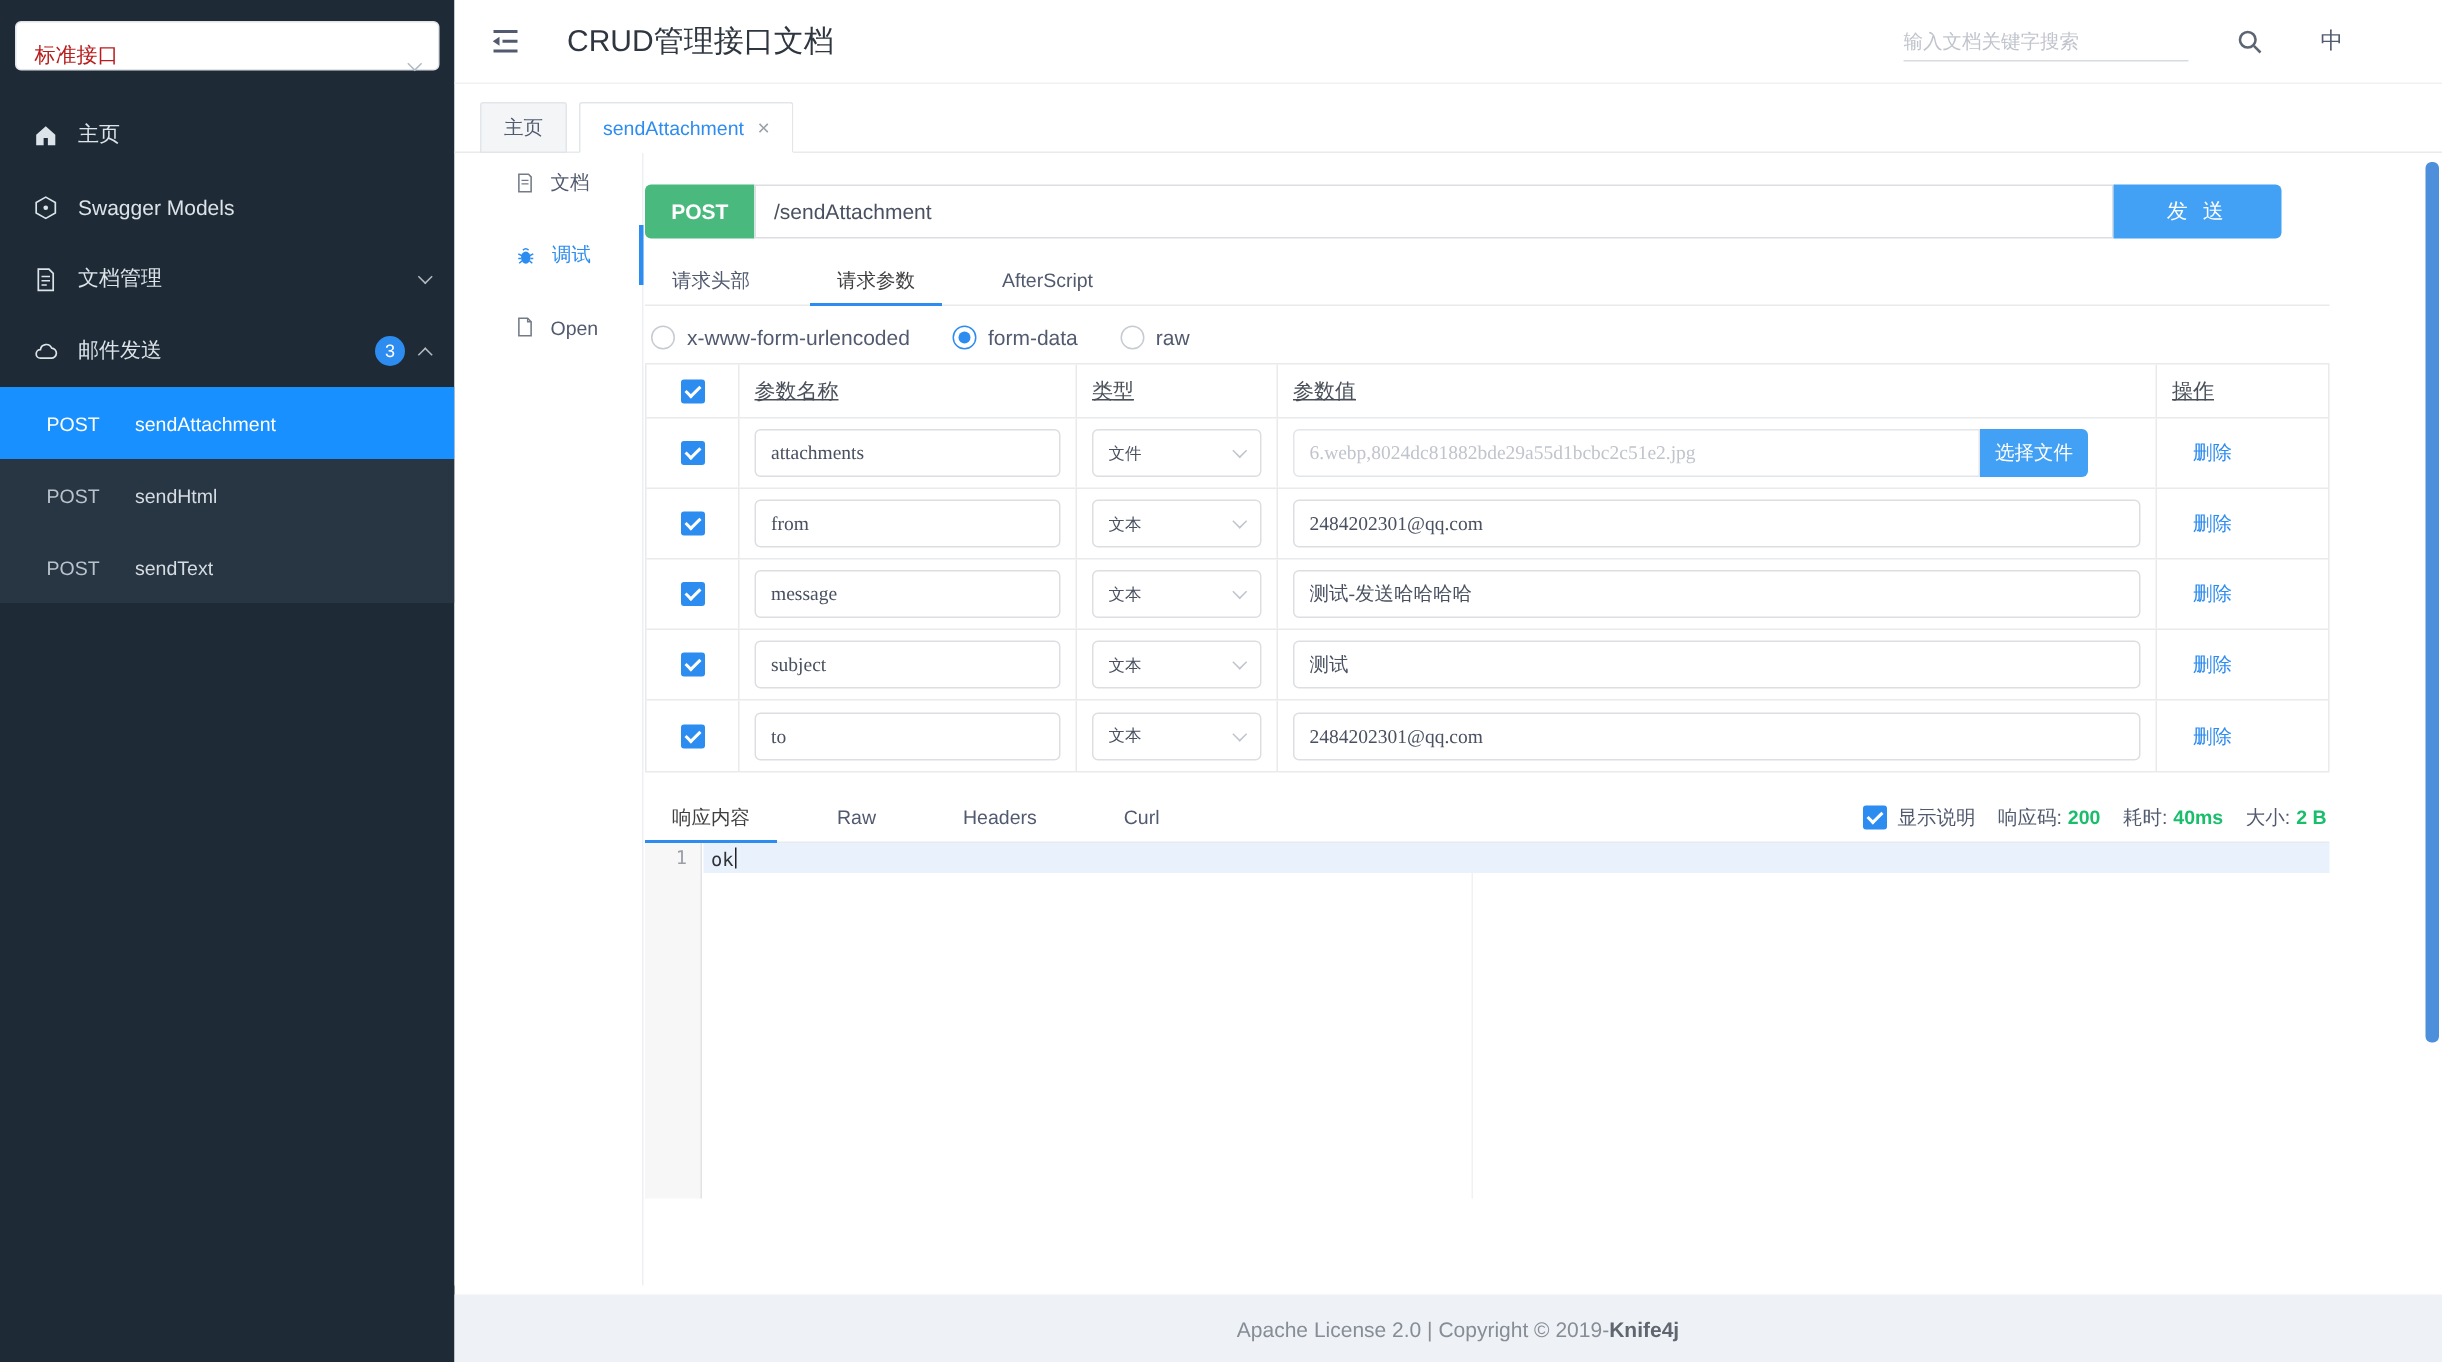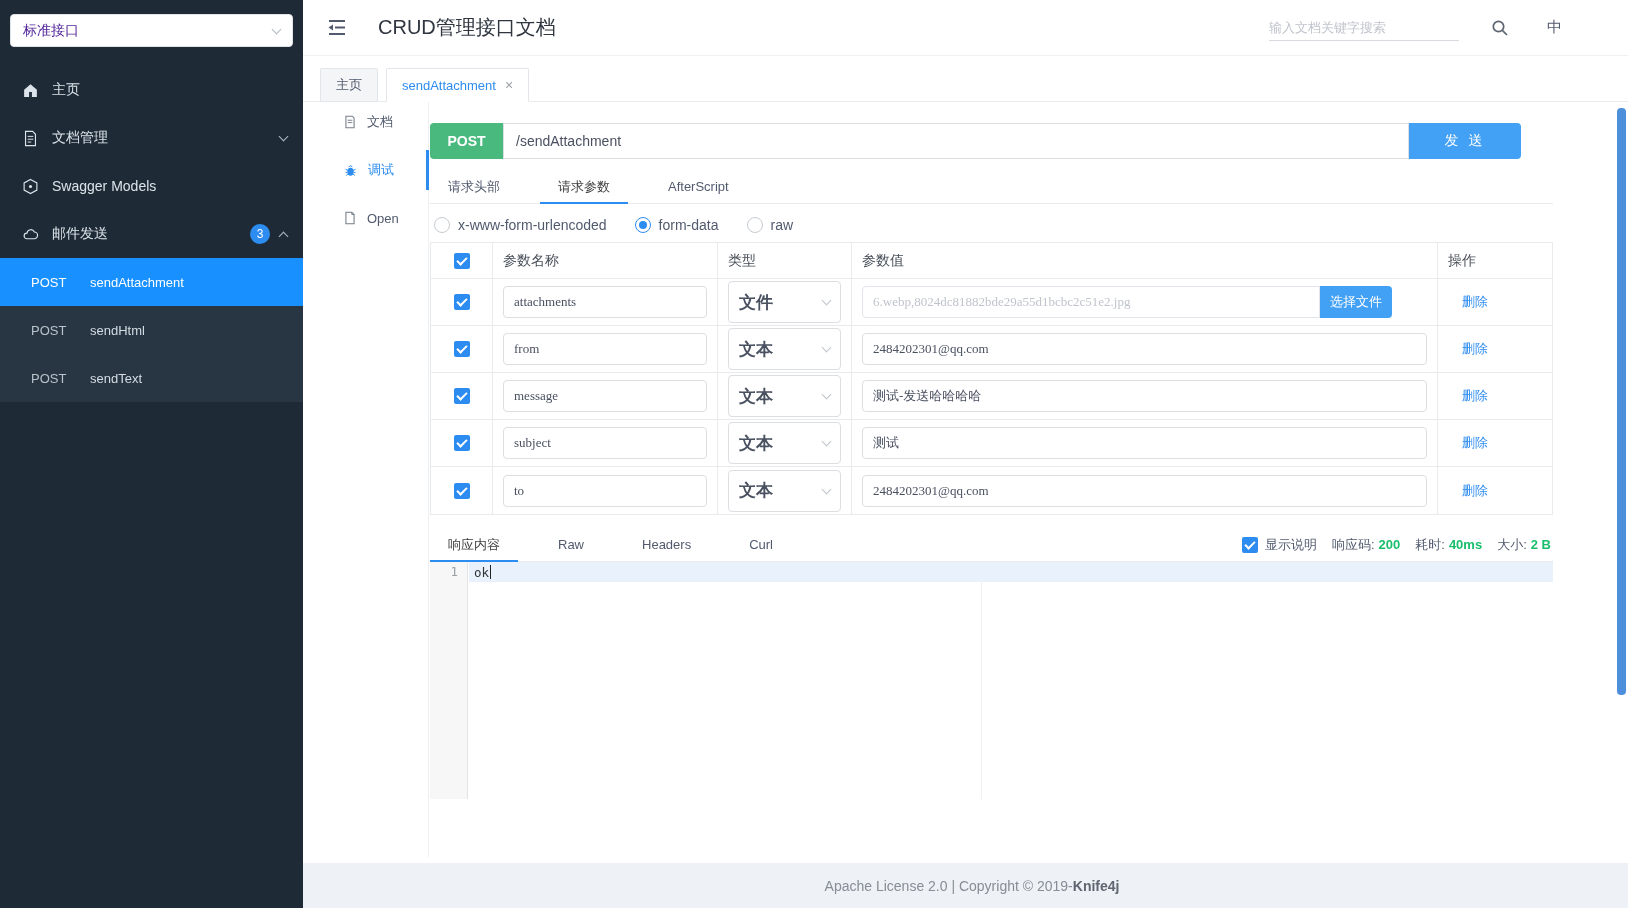--- a/index.html
+++ b/index.html
@@ -2,22 +2,22 @@
 <html><head>
 <meta charset="utf-8">
 <style>
   * { margin:0; padding:0; box-sizing:border-box; }
   html,body { width:1628px; height:908px; overflow:hidden; background:#fff;
     font-family:"Liberation Sans","DejaVu Sans",sans-serif; font-size:14px; }
 
   
   .sidebar { position:absolute; left:0; top:0; width:303px; height:908px; background:#1e2b37; }
   .side-select { position:absolute; left:10px; top:14px; width:283px; height:33px; background:#fff;
-    border:1px solid #e0e3e7; border-radius:4px; display:flex; align-items:center; padding:0 12px;
-    color:#4c1d95; cursor:pointer; }
+    border:1px solid #e0e3e7; border-radius:4px; display:flex; align-items:flex-end; padding:0 12px;
+    color:#b91c1c; cursor:pointer; }
   .chev { width:7px; height:7px; border-right:1.5px solid #b2bac2; border-bottom:1.5px solid #b2bac2; display:inline-block; }
   .chev.down { transform:rotate(45deg); margin-top:-3px; }
   .chev.up   { transform:rotate(-135deg); margin-top:4px; }
   .side-select .chev { margin-left:auto; }
   .side-menu { position:absolute; top:66px; left:0; right:0; }
   .side-item { height:48px; display:flex; align-items:center; padding:0 16px 0 22px;
     color:#dce3e9; font-size:14px; cursor:pointer; }
   .side-item .mi { width:17px; height:17px; margin-right:13px; flex:none; }
   .side-item .chev { margin-left:auto; }
   .badge { min-width:20px; height:20px; border-radius:10px; background:#2d8cf0; color:#fff;
@@ -81,34 +81,34 @@
   .mode { display:flex; align-items:center; cursor:pointer; }
   .radio { width:16px; height:16px; border:1px solid #c6cbd2; border-radius:50%; margin-right:8px; position:relative; }
   .radio.on { border-color:#2d8cf0; }
   .radio.on::after { content:""; position:absolute; left:3px; top:3px; width:8px; height:8px;
     border-radius:50%; background:#2d8cf0; }
 
   
   .ptable { position:absolute; top:140px; left:0; width:1123px; border:1px solid #e8eaec; }
   .trow { display:grid; grid-template-columns:62px 225px 134px 586px 114px; border-bottom:1px solid #e8eaec; }
   .trow:last-child { border-bottom:none; }
-  .trow.head { height:36px; font-size:14px; color:#49505a; }
+  .trow.head { height:36px; font-size:14px; color:#49505a;text-decoration:underline; }
   .trow.body { height:47px; }
   .tcell { display:flex; align-items:center; border-right:1px solid #e8eaec; padding:0 10px; overflow:hidden; }
   .tcell:last-child { border-right:none; padding-left:24px; }
   .tcell.center { justify-content:center; }
   .cb { width:16px; height:16px; background:#2d8cf0; border-radius:2px; position:relative;
     display:inline-block; cursor:pointer; flex:none; }
   .cb::after { content:""; position:absolute; left:5px; top:2px; width:4px; height:8px;
     border:solid #fff; border-width:0 2px 2px 0; transform:rotate(45deg); }
   .cell-input { width:100%; height:32px; border:1px solid #dcdee2; border-radius:4px; padding:0 10px;
     font-size:13px; color:#495060; outline:none; background:#fff;font-family:Liberation Serif, serif; }
   .cell-input.dim { color:#c0c4cc; border-color:#e2e5ea; }
-  .cell-select { width:100%; height:42px; border:1px solid #dcdee2; border-radius:4px; display:flex;
-    align-items:center; justify-content:space-between; padding:0 10px; font-size:17px; color:#495060; cursor:pointer;font-weight:bold; }
+  .cell-select { width:100%; height:32px; border:1px solid #dcdee2; border-radius:4px; display:flex;
+    align-items:center; justify-content:space-between; padding:0 10px; font-size:11px; color:#495060; cursor:pointer; }
   .cell-select .chev { border-color:#c0c4cc; }
   .val-wrap { display:flex; width:100%; }
   .val-wrap.short { width:calc(100% - 35px); }
   .val-wrap .cell-input { border-radius:4px 0 0 4px; }
   .file-btn { width:72px; height:32px; background:#42a0f5; color:#fff; font-size:13px; border:none;
     border-radius:0 4px 4px 0; cursor:pointer; flex:none; }
   .del-link { color:#2d8cf0; font-size:13px; cursor:pointer; }
 
   
   .resp-meta { margin-left:auto; display:flex; align-items:center; font-size:13px; color:#515a6e; padding-right:2px; }
@@ -143,32 +143,32 @@
   </div>
   <div class="side-menu">
     <div class="side-item">
       <svg class="mi" viewBox="0 0 24 24">
           <path d="M3 11 L12 3 L21 11 V21 H14 V14 H10 V21 H3 Z" fill="#dce3e9"></path>
         </svg>
       <span>主页</span>
     </div>
     <div class="side-item">
       <svg class="mi" viewBox="0 0 24 24">
+          <path d="M12 2 L21 7 V17 L12 22 L3 17 V7 Z" fill="none" stroke="#dce3e9" stroke-width="1.6"></path>
+          <circle cx="12" cy="12" r="2.2" fill="#dce3e9"></circle>
+        </svg>
+      <span>Swagger Models</span>
+    </div>
+    <div class="side-item">
+      <svg class="mi" viewBox="0 0 24 24">
           <path d="M5 2 H15 L19 6 V22 H5 Z" fill="none" stroke="#dce3e9" stroke-width="1.6"></path>
           <path d="M8 9 H16 M8 13 H16 M8 17 H13" stroke="#dce3e9" stroke-width="1.4"></path>
         </svg>
       <span>文档管理</span>
       <span class="chev down"></span>
-    </div>
-    <div class="side-item">
-      <svg class="mi" viewBox="0 0 24 24">
-          <path d="M12 2 L21 7 V17 L12 22 L3 17 V7 Z" fill="none" stroke="#dce3e9" stroke-width="1.6"></path>
-          <circle cx="12" cy="12" r="2.2" fill="#dce3e9"></circle>
-        </svg>
-      <span>Swagger Models</span>
     </div>
     <div class="side-item">
       <svg class="mi" viewBox="0 0 24 24">
           <path d="M7 18 a4 4 0 0 1 0-8 a5.5 5.5 0 0 1 10.5-1.5 A4.5 4.5 0 0 1 17 18 Z" fill="none" stroke="#dce3e9" stroke-width="1.6"></path>
         </svg>
       <span>邮件发送</span>
       <span class="badge">3</span>
       <span class="chev up"></span>
     </div>
     <div class="sub-menu">

